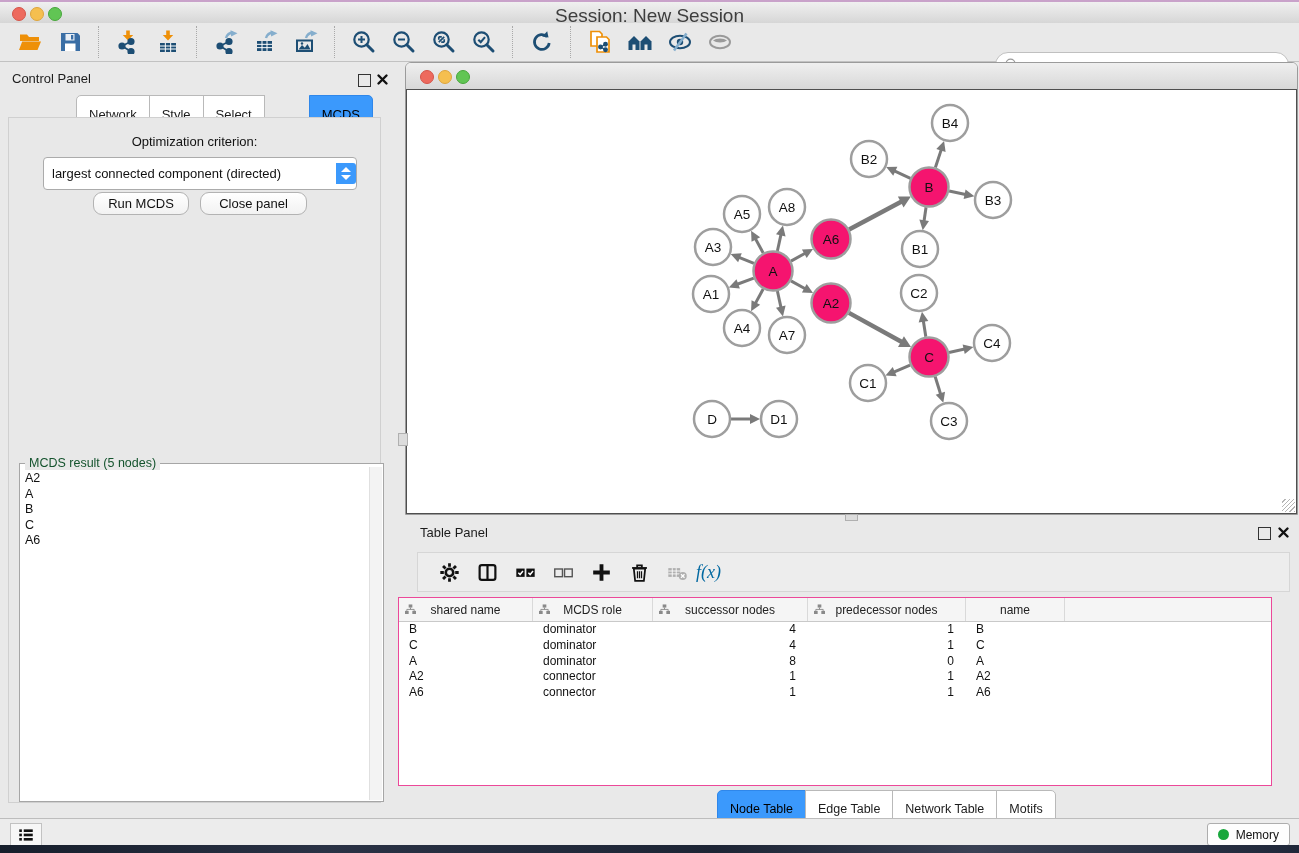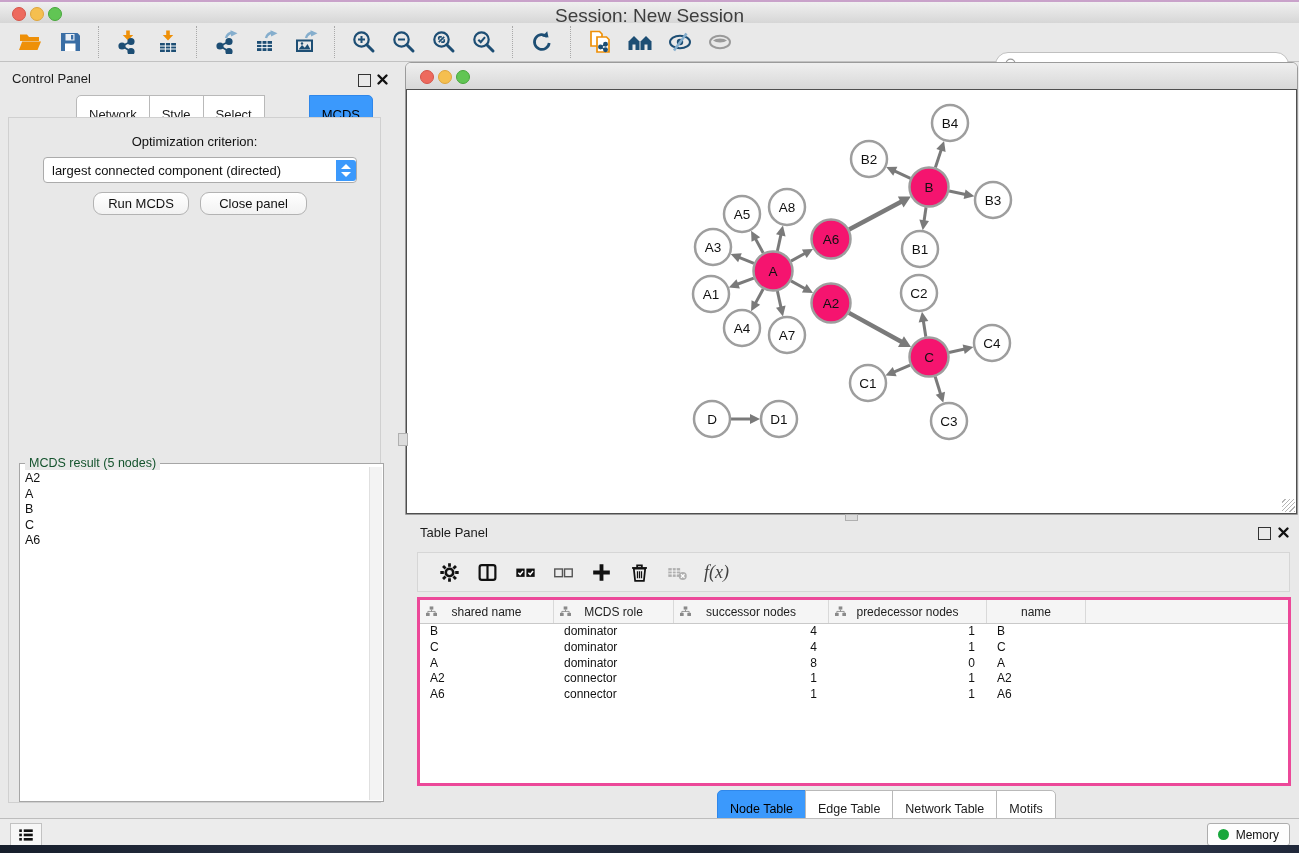--- a/index.html
+++ b/index.html
@@ -29,21 +29,21 @@
   .panel-close{position:absolute;width:13px;height:13px;}
   .cp-tabs{position:absolute;left:76px;top:95px;display:flex;height:22px;}
   .seg-tab{height:22px;box-sizing:border-box;border:1px solid #B9B9B9;background:#fff;font-size:13px;
     display:flex;align-items:center;justify-content:center;padding:18px 12px;margin-left:-1px;color:#1c1c1c;}
   .seg-tab.first{border-radius:5px 0 0 5px;margin-left:0;}
   .seg-tab.last{border-radius:0 5px 5px 0;}
   .seg-tab.sel{background:#3B99FC;border-color:#2F87EA;color:#000000;margin-left:44px;}
   .cp-body{position:absolute;left:8px;top:117px;width:373px;height:686px;background:#E8E8E8;
     border:1px solid #D0D0D0;box-sizing:border-box;}
   .opt-label{position:absolute;left:0;right:0;top:16px;text-align:center;font-size:13px;color:#111;}
-  .cp-select{position:absolute;left:34px;top:39px;width:314px;height:26px;background:#fff;border:1px solid #ABABAB;
+  .cp-select{position:absolute;left:34px;top:39px;width:314px;height:33px;background:#fff;border:1px solid #ABABAB;
     border-radius:4px;box-sizing:border-box;display:flex;align-items:center;}
   .cp-select .val{flex:1;font-size:13px;padding-left:8px;color:#111;white-space:nowrap;}
   .cp-select .stepper{width:20px;height:21px;background:#3B99FC;border-radius:0 3px 3px 0;position:relative;}
   .stepper .up,.stepper .dn{position:absolute;left:5px;width:0;height:0;border-left:5px solid transparent;border-right:5px solid transparent;}
   .stepper .up{top:4px;border-bottom:5px solid #fff;}
   .stepper .dn{bottom:4px;border-top:5px solid #fff;}
   .cp-btn{position:absolute;top:74px;height:23px;background:linear-gradient(#FFF,#F2F2F2);border:1px solid #B3B3B3;
     border-radius:9px;font-size:13px;color:#111;display:flex;align-items:center;justify-content:center;box-sizing:border-box;
     font-family:inherit;}
   .result-box{position:absolute;left:10px;top:345px;width:363px;height:337px;border:1px solid #A6A6A6;background:#fff;}
@@ -63,23 +63,23 @@
   .net-grip{position:absolute;right:1px;bottom:1px;width:13px;height:13px;
     background:repeating-linear-gradient(135deg,transparent,transparent 2px,#B5B5B5 2px,#B5B5B5 3px);}
   .divider-grip-left{position:absolute;left:398px;top:433px;width:8px;height:11px;background:#DCDCDC;border:1px solid #B0B0B0;}
   .divider-grip-bottom{position:absolute;left:845px;top:514px;width:11px;height:5px;background:#DCDCDC;border:1px solid #B0B0B0;}
   
   .tp-title{position:absolute;left:420px;top:525px;font-size:13px;color:#1c1c1c;}
   .tp-toolbar{position:absolute;left:417px;top:552px;width:873px;height:40px;background:#EDEDED;
     border:1px solid #D6D6D6;box-sizing:border-box;display:flex;align-items:center;padding-left:12px;}
   .tpi{width:26px;height:26px;margin:0 6px;display:flex;align-items:center;justify-content:center;}
   .tpi svg{width:21px;height:21px;}
-  .fx-label{font-size:18px;color:#404040;font-family:"Liberation Serif","DejaVu Serif",serif;font-style:italic;margin-left:8px;}
-  .tp-table{position:absolute;left:417px;top:597px;width:874px;height:189px;background:#fff;
-    border:3px solid #ec4899;box-sizing:border-box;}
+  .fx-label{font-size:18px;color:#0369a1;font-family:"Liberation Serif","DejaVu Serif",serif;font-style:italic;margin-left:0;}
+  .tp-table{position:absolute;left:398px;top:597px;width:874px;height:189px;background:#fff;
+    border:1px solid #ec4899;box-sizing:border-box;}
   .tbl-header{display:flex;height:23px;background:#F5F5F5;border-bottom:1px solid #C9C9C9;}
   .th{position:relative;box-sizing:border-box;border-right:1px solid #D9D9D9;display:flex;align-items:center;
       justify-content:center;font-size:12px;color:#222;}
   .th .tree{position:absolute;left:6px;top:6px;}
   .tbl-row{display:flex;height:15.8px;}
   .td{box-sizing:border-box;font-size:12px;color:#111;line-height:15.8px;white-space:nowrap;overflow:hidden;}
   .tp-tabs{position:absolute;left:673px;top:790px;display:flex;height:21px;}
   .tp-tabs .seg-tab{font-size:12.5px;height:21px;}
   
   .statusbar{position:absolute;left:0;top:818px;width:100%;height:27px;background:#ECECEC;border-top:1px solid #BDBDBD;}

